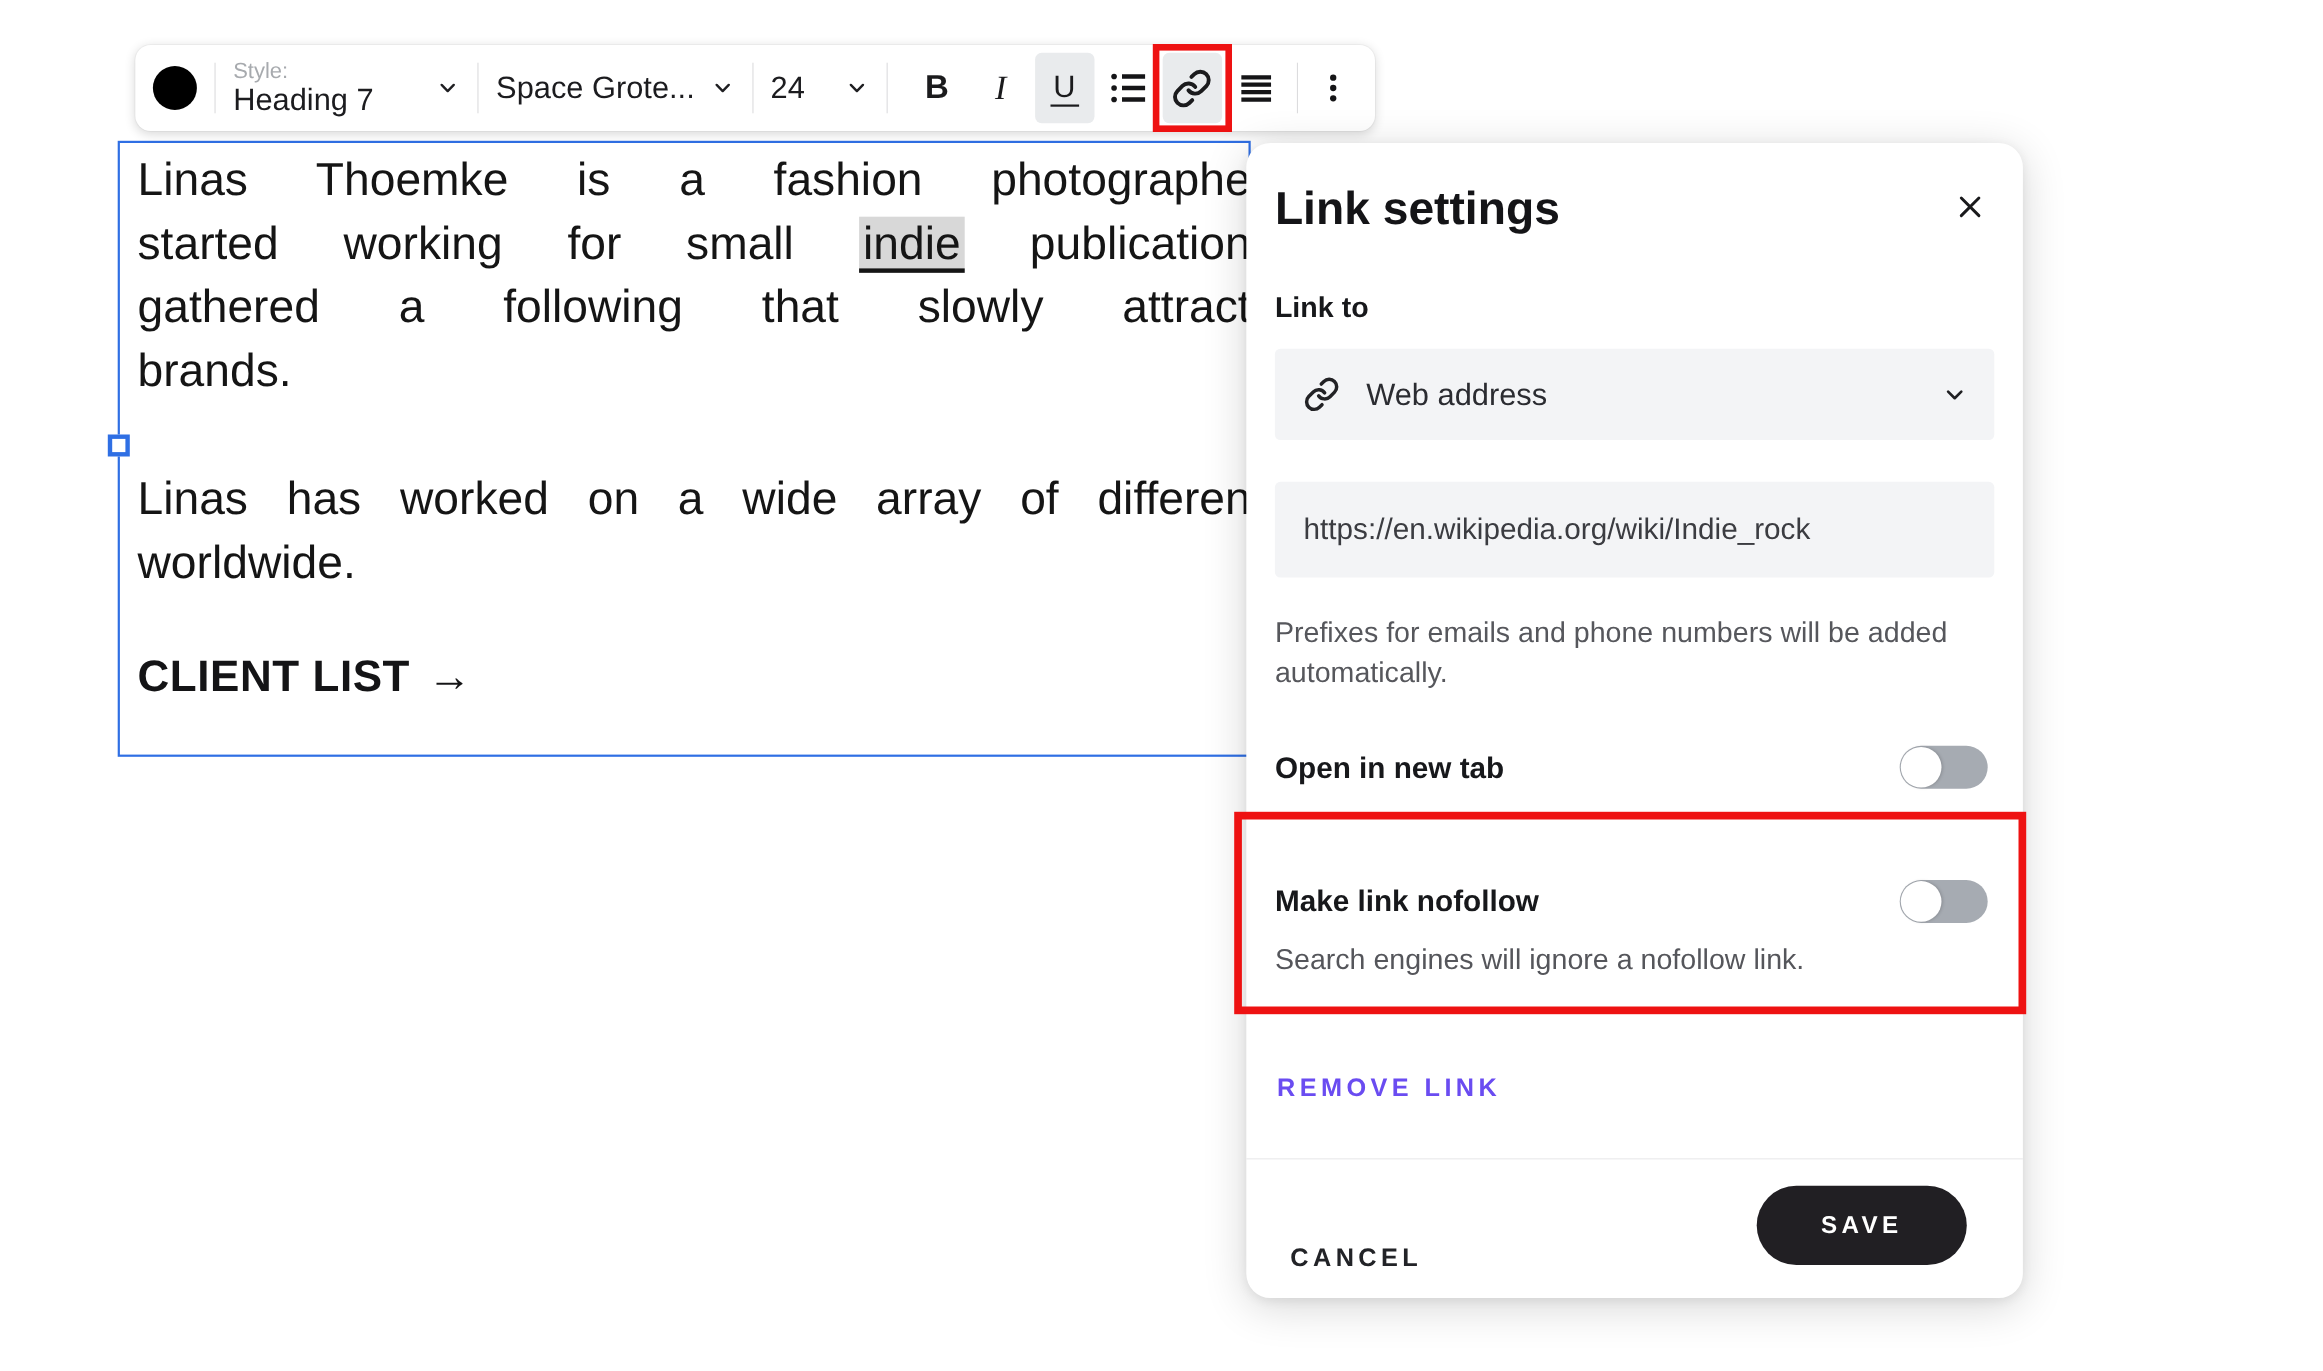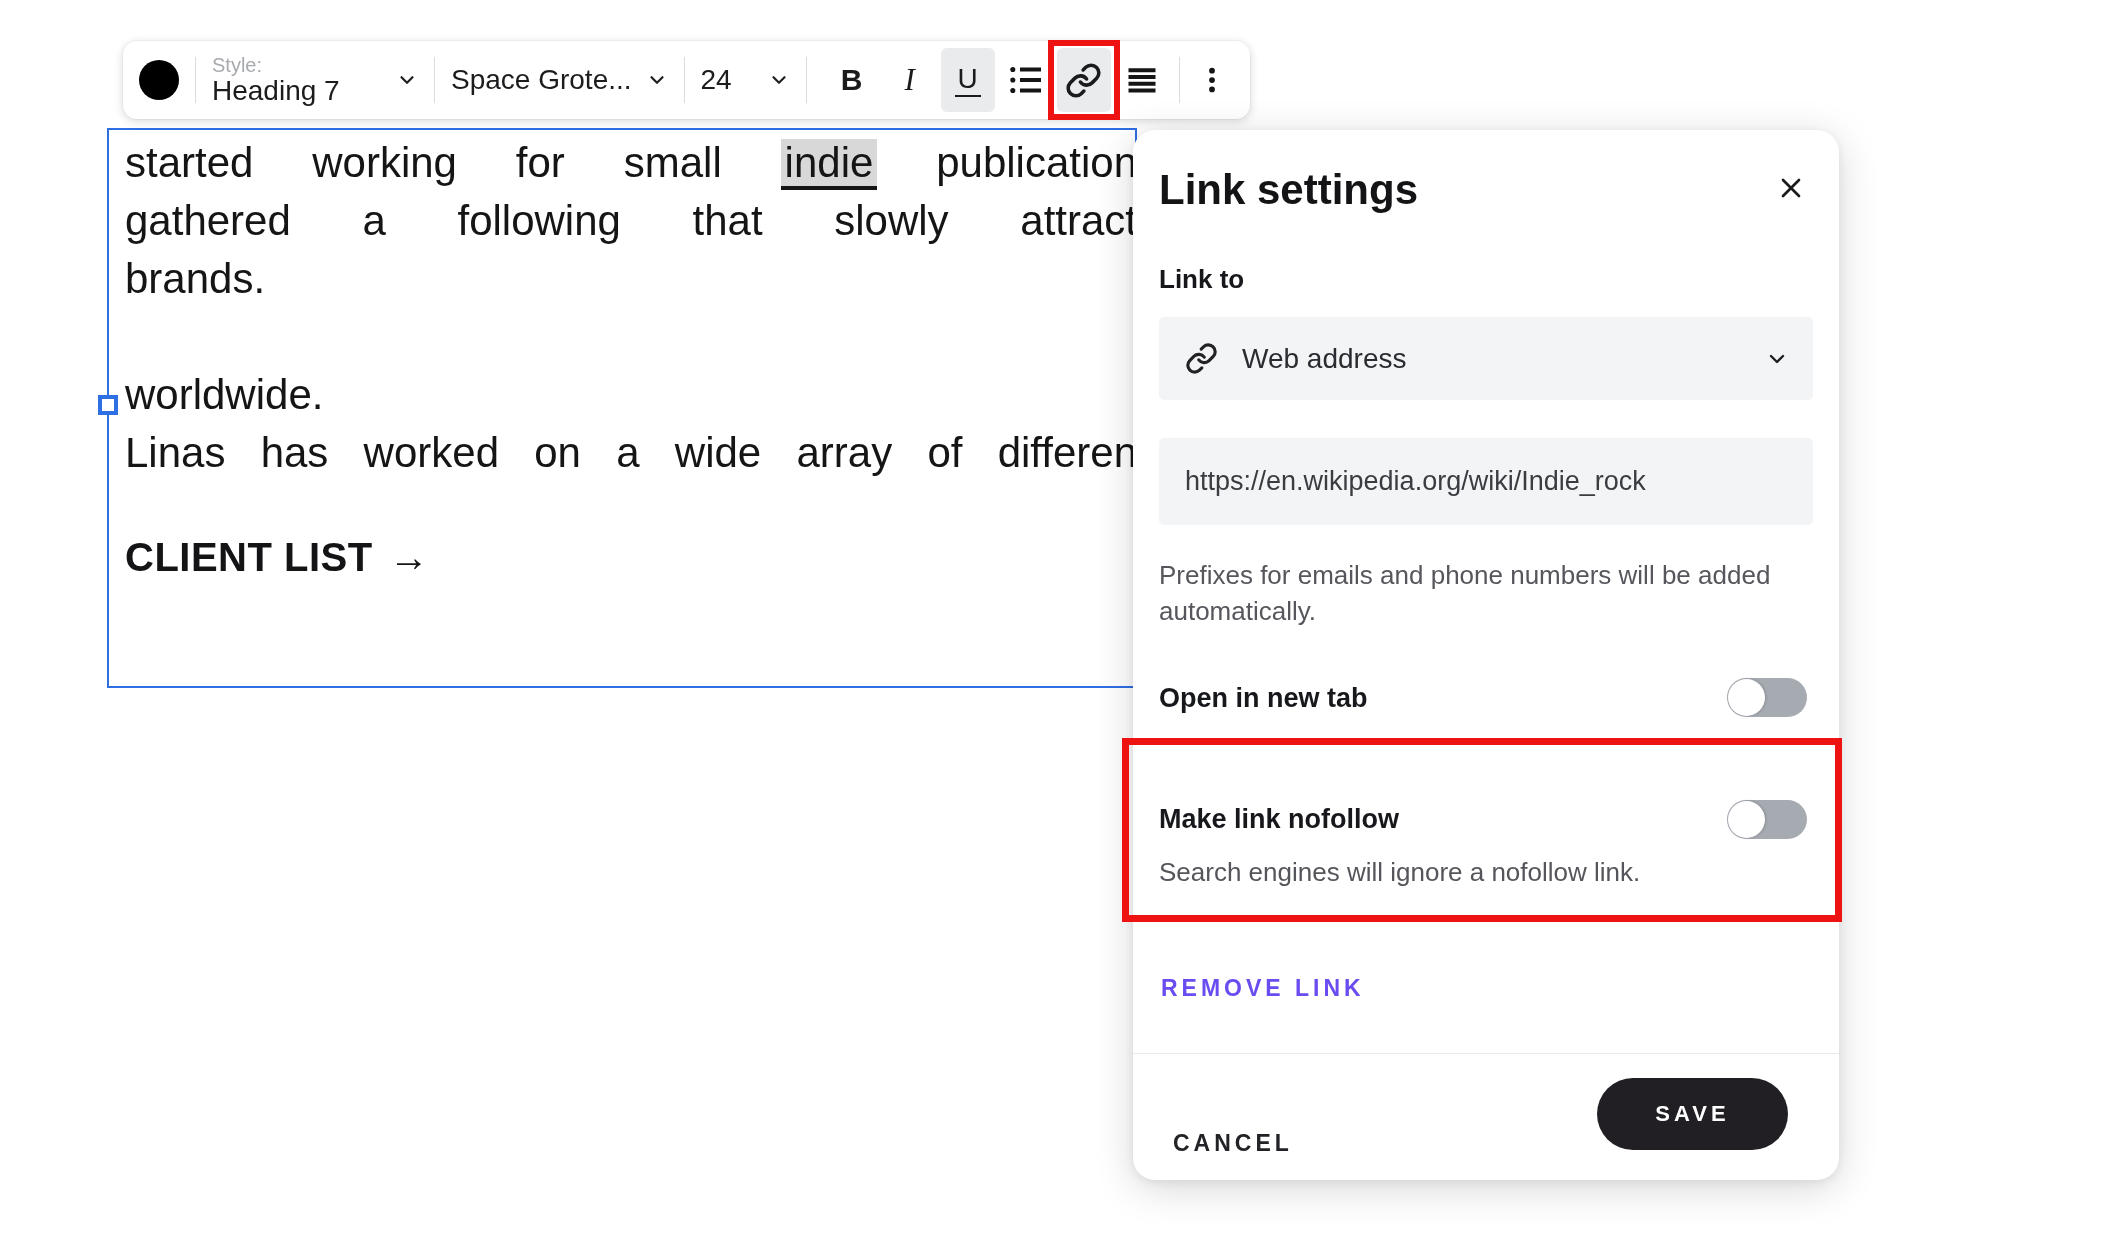--- a/index.html
+++ b/index.html
@@ -173,36 +173,39 @@
           <circle cx="12" cy="12" r="2.3" fill="#151517"></circle>
           <circle cx="12" cy="19.5" r="2.3" fill="#151517"></circle>
       </svg>
     </div>
   </div>
 
   <div class="text-block">
     <div class="handle"></div>
 
     <div class="line just">
+      <span>Linas Thoemke is a fashion photographe</span>
+    </div>
+    <div class="line just">
       <span>started working for small</span>
       <span class="hl-link">indie</span>
       <span>publication</span>
     </div>
     <div class="line just">
       <span>gathered a following that slowly attract</span>
     </div>
     <div class="line">
       <span>brands.</span>
     </div>
     <div class="line"></div>
+    <div class="line just">
+      <span>Linas has worked on a wide array of differen</span>
+    </div>
     <div class="line">
       <span>worldwide.</span>
-    </div>
-    <div class="line just">
-      <span>Linas has worked on a wide array of differen</span>
     </div>
     <div class="client-heading">
       <span>CLIENT LIST</span>
       <span>→</span>
     </div>
   </div>
 
   <div class="panel">
     <div class="panel-title">Link settings</div>
     <div class="close-btn">

